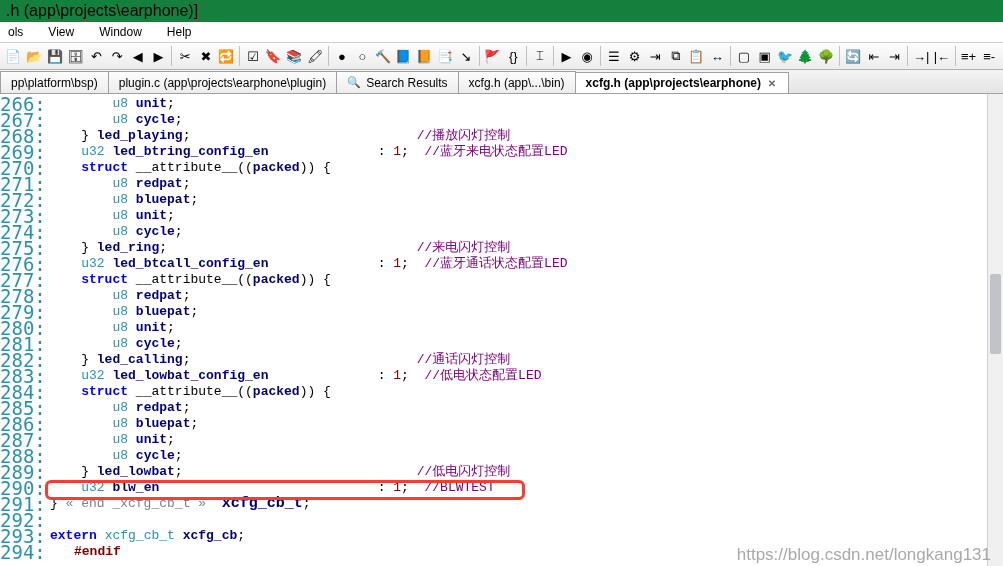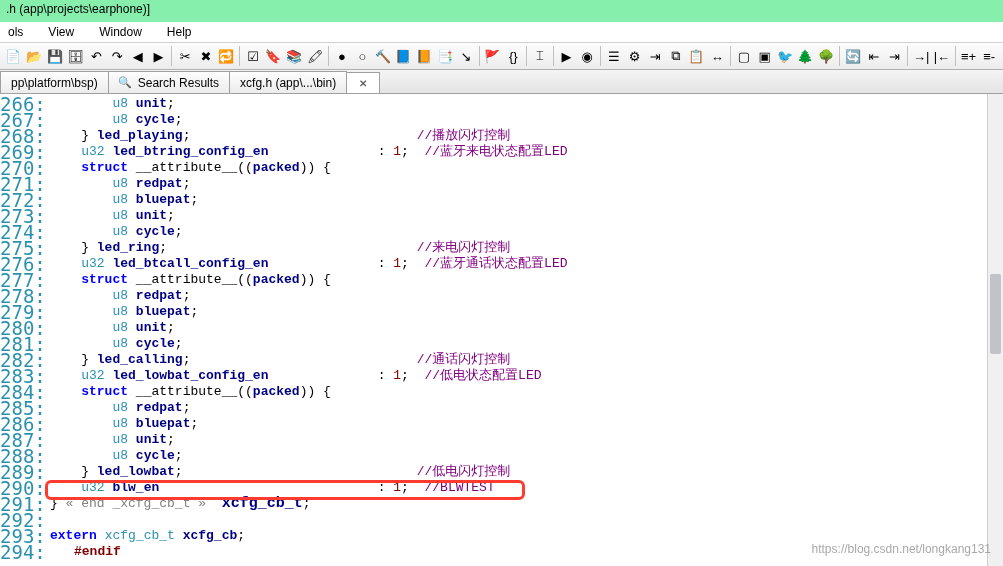--- a/index.html
+++ b/index.html
@@ -1,17 +1,17 @@
 <!DOCTYPE html>
 <html><head>
 <meta charset="utf-8">
 <style>
 * { margin: 0; padding: 0; box-sizing: border-box; }
 body { font-family: "Segoe UI", Tahoma, sans-serif; font-size: 12px; background: #fff; width: 1003px; height: 566px; overflow: hidden; position: relative; }
-.title-bar { height: 22px; background: #86efac; padding: 2px 6px; font-size: 12px; color: #000; }
+.title-bar { height: 22px; background: #15803d; padding: 2px 6px; font-size: 16px; color: #000; }
 .menu-bar { height: 20px; background: #fff; padding: 1px 2px; display: flex; gap: 13px; }
 .menu-bar span { padding: 2px 6px; cursor: default; }
 .toolbar { height: 28px; background: linear-gradient(#fdfdfd,#ececec); border-top: 1px solid #d0d0d0; border-bottom: 1px solid #b0b0b0; display: flex; align-items: center; padding: 0 4px; gap: 1px; overflow: hidden; }
 .tb-btn { width: 20px; height: 20px; display: flex; align-items: center; justify-content: center; font-size: 13px; cursor: pointer; }
 .tb-sep { width: 1px; height: 20px; background: #c0c0c0; margin: 0 2px; }
 .tab-strip { height: 24px; background: linear-gradient(#f4f4f4,#e4e4e4); border-bottom: 1px solid #a0a0a0; display: flex; align-items: flex-end; overflow: hidden; }
 .tab { height: 22px; padding: 3px 10px; border: 1px solid #a0a0a0; border-bottom: none; margin-right: -1px; background: linear-gradient(#fdfdfd,#ececec); font-size: 12px; cursor: pointer; display: flex; align-items: center; gap: 5px; white-space: nowrap; }
 .tab.active { background: #fff; border-bottom: 1px solid #fff; position: relative; top: 1px; font-weight: bold; }
 .tab-close { width: 12px; height: 12px; font-size: 10px; color: #666; display: inline-flex; align-items: center; justify-content: center; }
 .tab-icon { width: 14px; height: 14px; display: inline-flex; align-items: center; justify-content: center; font-size: 11px; }
@@ -19,21 +19,21 @@
 .gutter { width: 50px; background: #fff; text-align: right; padding-right: 10px; color: #2b91af; font-family: Consolas, monospace; font-size: 19px; line-height: 16px; padding-top: 2px; user-select: none; }
 .code { flex: 1; font-family: Consolas, "Courier New", monospace; font-size: 13px; line-height: 16px; padding-top: 2px; white-space: pre; position: relative; }
 .kw { color: #0000ff; font-weight: bold; }
 .tp { color: #2b91af; }
 .id { color: #000080; font-weight: bold; }
 .num { color: #800000; }
 .cm { color: #800080; }
 .pp { color: #800000; font-weight: bold; margin-left: 24px; }
 .grey { color: #808080; }
 .hl-box { position: absolute; border: 3px solid #ff3b30; border-radius: 6px; left: 45px; top: 386px; width: 480px; height: 20px; pointer-events: none; }
-.watermark { position: absolute; right: 12px; bottom: 10px; color: rgba(160,160,160,0.9); font-size: 12px; font-family: Arial, sans-serif; }
+.watermark { position: absolute; right: 12px; bottom: 1px; color: rgba(160,160,160,0.9); font-size: 17px; font-family: Arial, sans-serif; }
 .scrollbar-v { position: absolute; right: 0; top: 0; bottom: 0; width: 16px; background: #f0f0f0; border-left: 1px solid #d0d0d0; }
 .scrollbar-v .thumb { position: absolute; left: 2px; right: 2px; top: 180px; height: 80px; background: #c2c3c9; border-radius: 2px; }
 </style>
 </head>
 <body>
 
 <div class="title-bar">
   <span>.h (app\projects\earphone)]</span>
 </div>
 
@@ -191,27 +191,31 @@
     <div class="tb-btn">
       <span>≡-</span>
     </div>
   </div>
 
 <div class="tab-strip" id="tab-strip">
     <div class="tab">
       <span>pp\platform\bsp)</span>
     </div>
     <div class="tab">
+      <span>plugin.c (app\projects\earphone\plugin)</span>
+    </div>
+    <div class="tab">
       <span class="tab-icon">🔍</span>
       <span>Search Results</span>
     </div>
     <div class="tab">
       <span>xcfg.h (app\...\bin)</span>
     </div>
     <div class="tab active">
+      <span>xcfg.h (app\projects\earphone)</span>
       <span class="tab-close">✕</span>
     </div>
   </div>
 
 <div class="editor-wrap">
   <div class="gutter" id="gutter">
       <div>266:</div>
       <div>267:</div>
       <div>268:</div>
       <div>269:</div>

